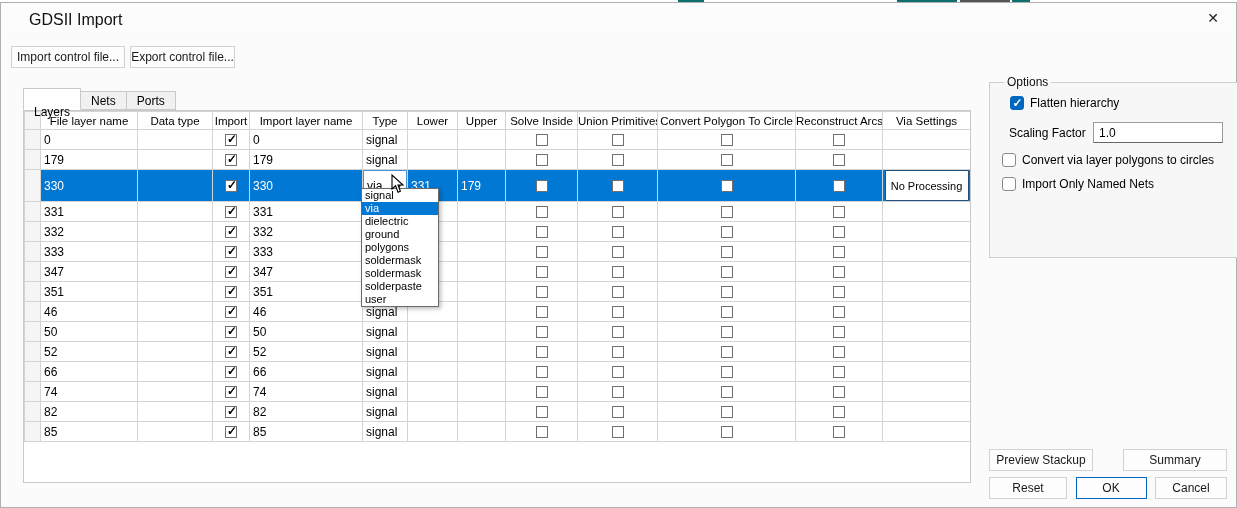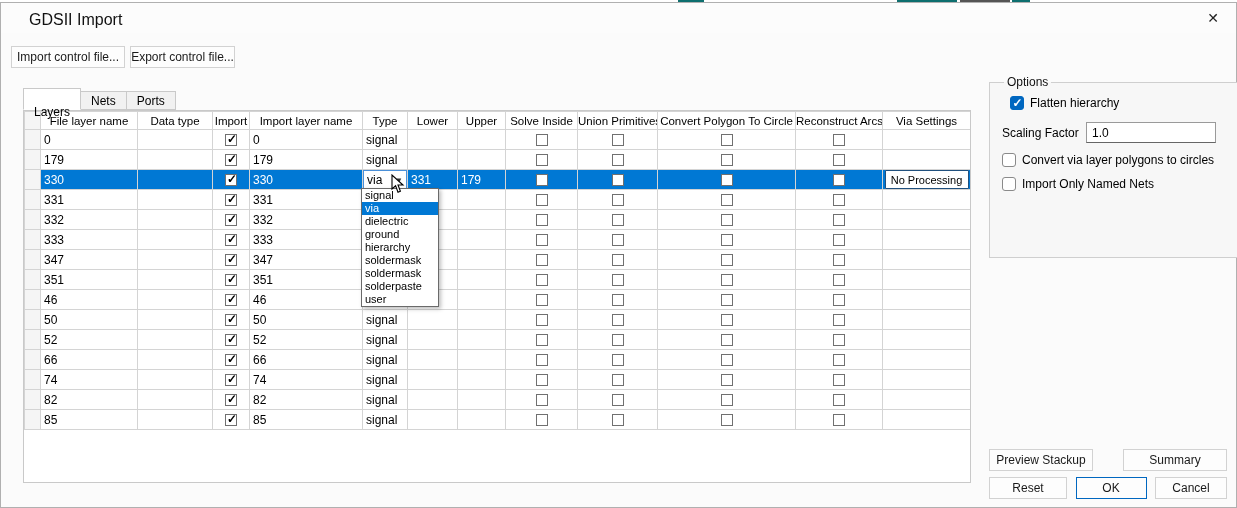--- a/index.html
+++ b/index.html
@@ -50,41 +50,41 @@
         vertical-align:middle; position:relative; cursor:pointer; }
   .cb.on::after { content:"✓"; position:absolute; left:0px; top:-3px; width:12px; text-align:center;
                   font-size:12px; font-weight:bold; color:#000; }
 
   td.combocell { padding:0; }
   .combo { display:flex; width:100%; height:100%; background:#ffffff; border:1px solid #4a90d9;
            color:#000; align-items:center; cursor:pointer; }
   .combo .ct { flex:1; padding-left:3px; font-size:12px; }
   .combo .ca { width:14px; text-align:center; font-size:9px; color:#333; }
 
-  .noproc { width:84px; height:19px; background:#ffffff; border:1px solid #20507e; border-radius:1px;
+  .noproc { width:84px; height:31px; background:#ffffff; border:1px solid #20507e; border-radius:1px;
             font-size:11px; color:#000; cursor:pointer; }
 
   .dropdown { position:absolute; left:360px; top:185px; width:78px; background:#ffffff;
               border:1px solid #6a6a6a; box-shadow:2px 2px 4px rgba(0,0,0,.25); z-index:40; }
   .dd-item { height:13px; line-height:13px; padding-left:3px; font-size:11px; cursor:pointer; }
   .dd-item.hl { background:#0078d4; color:#ffffff; }
 
   .cursor { position:absolute; left:390px; top:171px; z-index:60; }
 
   .options { position:absolute; left:988px; top:72px; width:252px; height:183px;
              border:1px solid #cfcfcf; background:#f7f7f7; padding:4px 10px 0 12px; }
   .options legend { font-size:12px; padding:0 3px; margin-left:2px; color:#111; }
   .optrow { display:flex; align-items:center; gap:6px; margin-top:10px; font-size:12px; }
   .optrow.first { margin-top:3px;margin-left:8px; }
   .cb11 { width:14px; height:14px; border:1px solid #8a8a8a; border-radius:3px; background:#ffffff;
           flex:0 0 14px; position:relative; cursor:pointer; }
   .cb11.checked { background:#0067c0; border-color:#0067c0; }
   .cb11.checked::after { content:"✓"; position:absolute; left:1.5px; top:-1.5px; color:#ffffff;
                          font-size:12px; font-weight:bold; }
-  .scaling { margin-top:12px; }
+  .scaling { margin-top:12px;justify-content:center; }
   .slabel { width:78px; }
   .sinput { width:130px; height:21px; border:1px solid #9a9a9a; border-bottom-color:#666;
             padding-left:5px; font:12px "Liberation Sans",sans-serif; background:#ffffff; }
 
   .frow { position:absolute; left:988px; width:238px; display:flex; justify-content:space-between; }
   .r1 { top:446px; }
   .r2 { top:474px; }
   .wbtn { width:104px; height:22px; }
   .r2 .btn { height:22px; }
   .r2 .btn:nth-child(1) { width:78px; }
@@ -385,21 +385,21 @@
           </tr>
         </tbody>
     </table>
   </div>
 
   <div class="dropdown">
       <div class="dd-item">signal</div>
       <div class="dd-item hl">via</div>
       <div class="dd-item">dielectric</div>
       <div class="dd-item">ground</div>
-      <div class="dd-item">hierarchy</div>
+      <div class="dd-item">polygons</div>
       <div class="dd-item">soldermask</div>
       <div class="dd-item">soldermask</div>
       <div class="dd-item">solderpaste</div>
       <div class="dd-item">user</div>
     </div>
 
   <svg class="cursor" width="14" height="20" viewBox="0 0 14 20">
     <path d="M1 1 L1 15 L4.6 11.8 L7 18.2 L9.4 17.2 L7 11 L12 11 Z" fill="#ffffff" stroke="#000000" stroke-width="1.1"></path>
   </svg>
 

